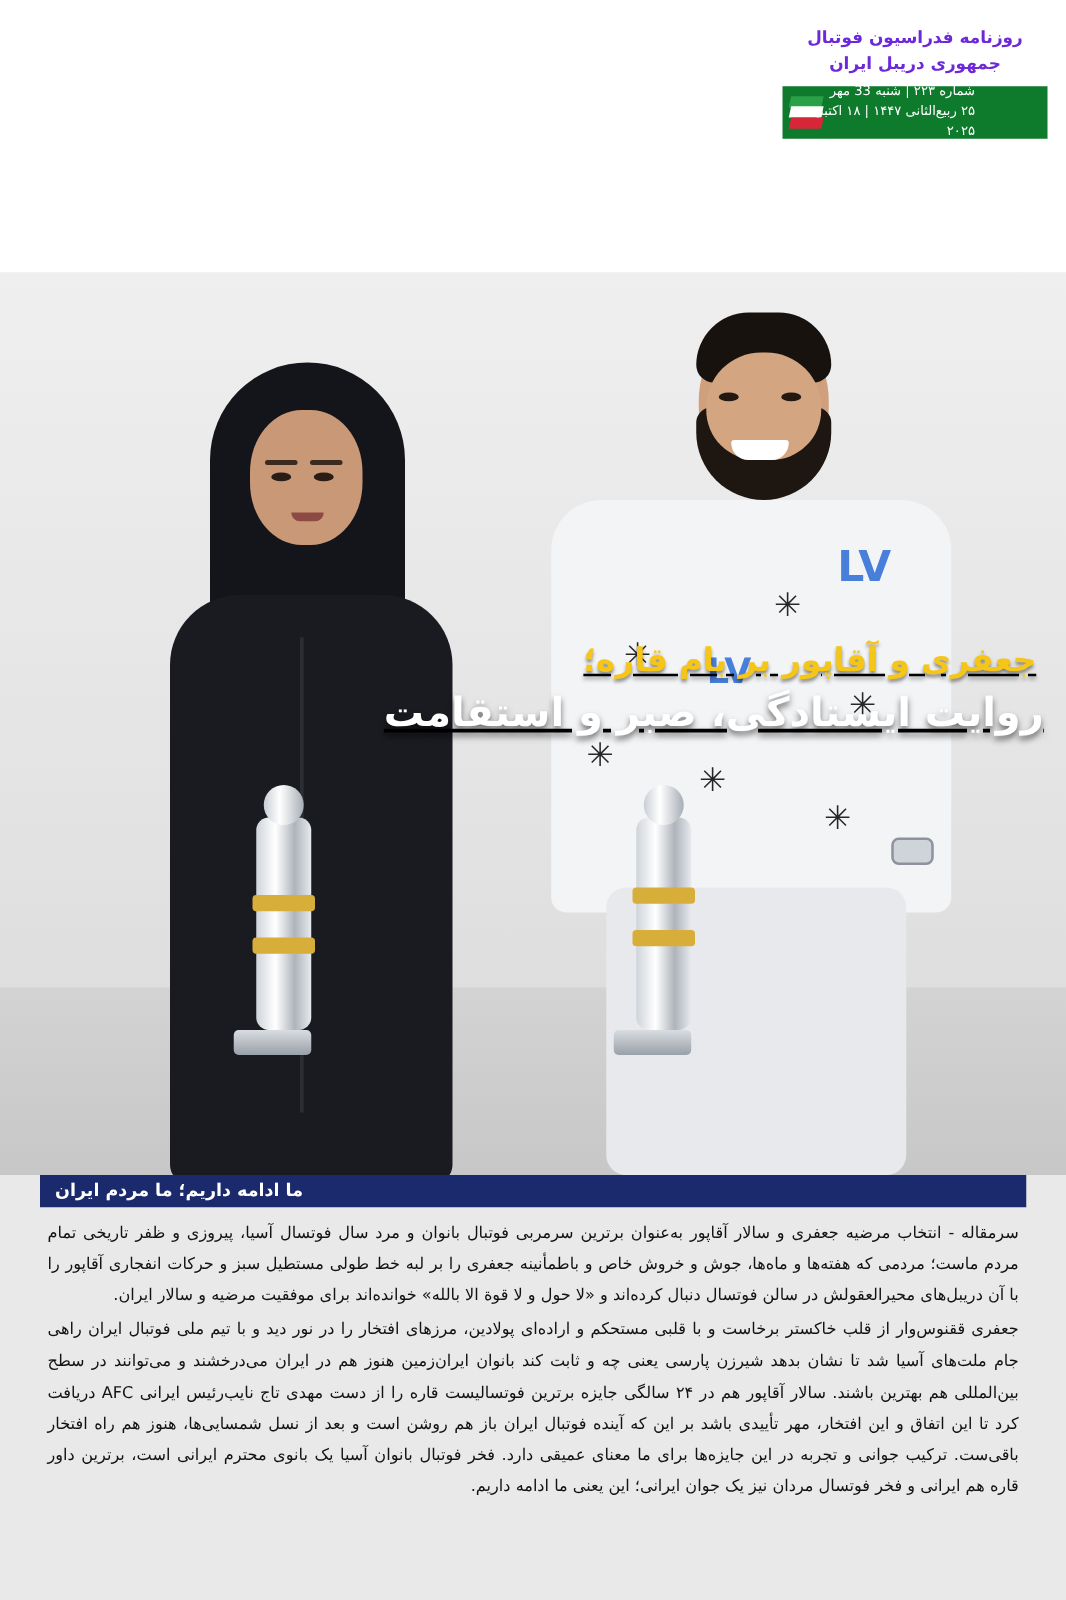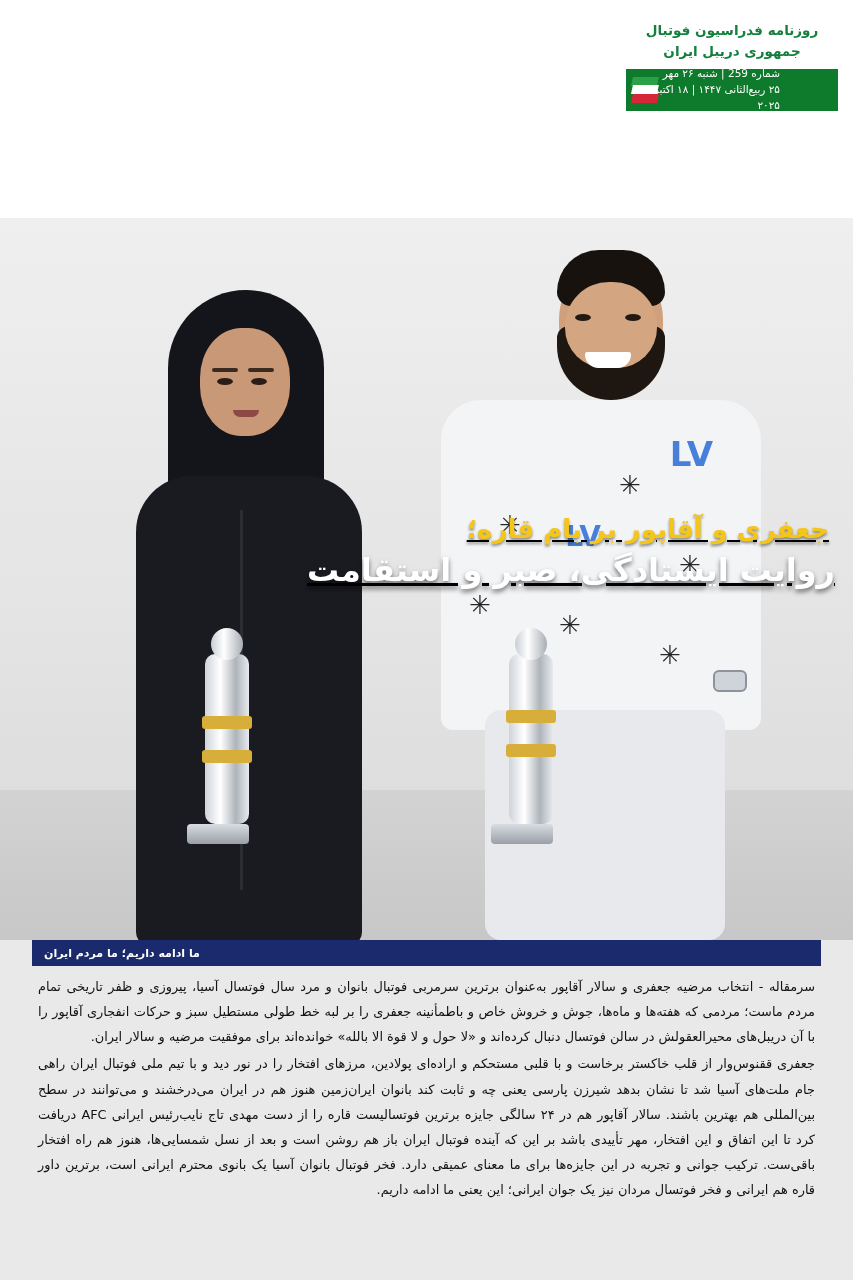--- a/index.html
+++ b/index.html
@@ -120,21 +120,21 @@
     position: absolute;
     width: 10px; height: 10px;
     background: #1b1b1b;
     top: 5px; left: 6px;
     clip-path: polygon(50% 0, 100% 38%, 81% 100%, 19% 100%, 0 38%);
   }
   .paper-name {
     margin-top: 8px;
     text-align: center;
     font-weight: bold;
-    color: #15803d;
+    color: #6d28d9;
     font-size: 13.5px;
     line-height: 1.55;
     letter-spacing: -0.2px;
   }
   .issue-bar {
     margin-top: 7px;
     width: 212px;
     height: 42px;
     background: #0e7a2c;
     color: #ffffff;
@@ -326,21 +326,21 @@
     margin-top: 2px;
   }
   
   .sub-bar {
     position: absolute;
     left: 32px; right: 32px;
     top: 940px;
     height: 26px;
     background: #1a2a6c;
     color: #ffffff;
-    font-size: 11px;
+    font-size: 14px;
     font-weight: bold;
     display: flex;
     align-items: center;
     justify-content: flex-end;
     padding-left: 12px;
     padding-right: 12px;
   }
   
   .article {
     position: absolute;
@@ -368,21 +368,21 @@
         <div>روزنامه فدراسیون فوتبال</div>
         <div>جمهوری دریبل ایران</div>
       </div>
       <div class="issue-bar">
         <div class="flag-chip">
             <i></i>
             <i></i>
             <i></i>
           </div>
         <div class="issue-text">
-          <div>شماره 259 | شنبه ۲۶ مهر</div>
+          <div>شماره ۲۲۳ | شنبه 33 مهر</div>
           <div>۲۵ ربیع‌الثانی ۱۴۴۷ | ۱۸ اکتبر ۲۰۲۵</div>
         </div>
       </div>
     </div>
   </div>
 
   <div class="photo">
     <div class="floor"></div>
 
     <div class="person p1">

